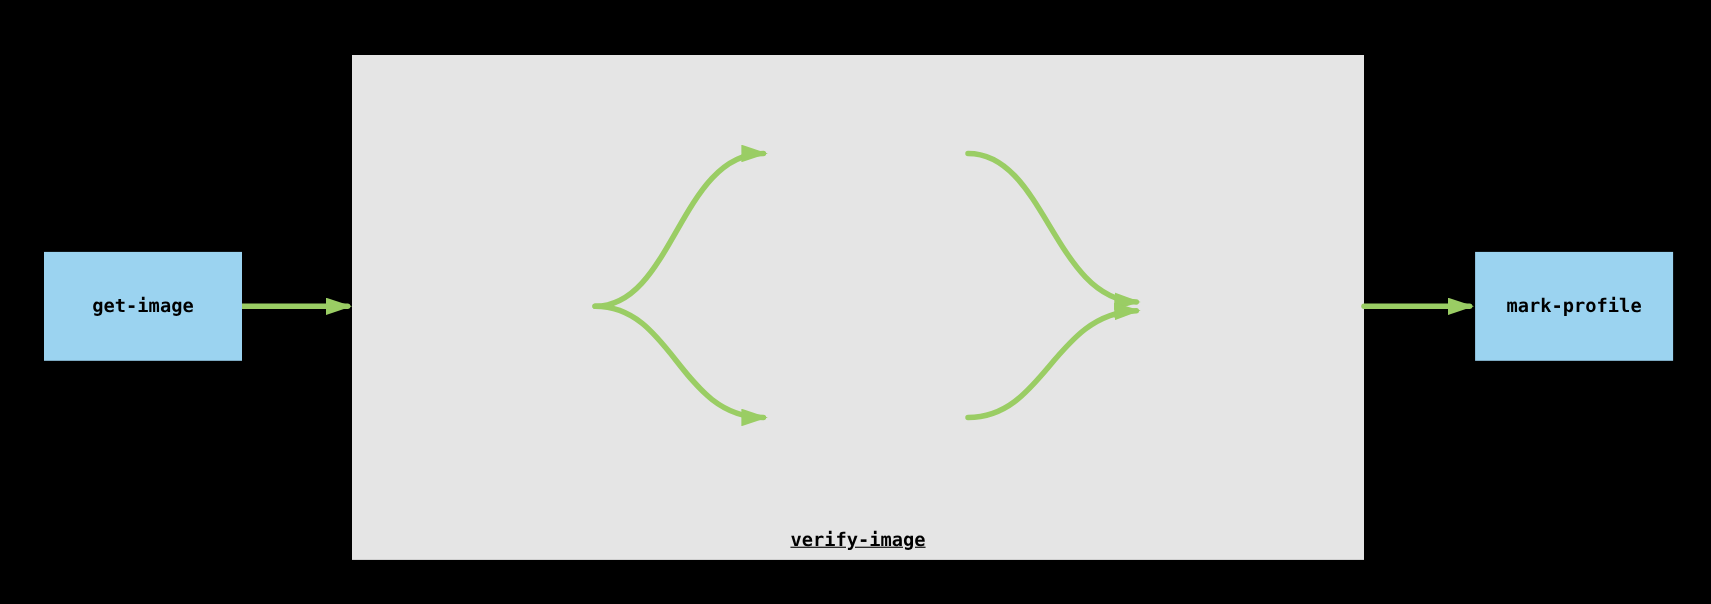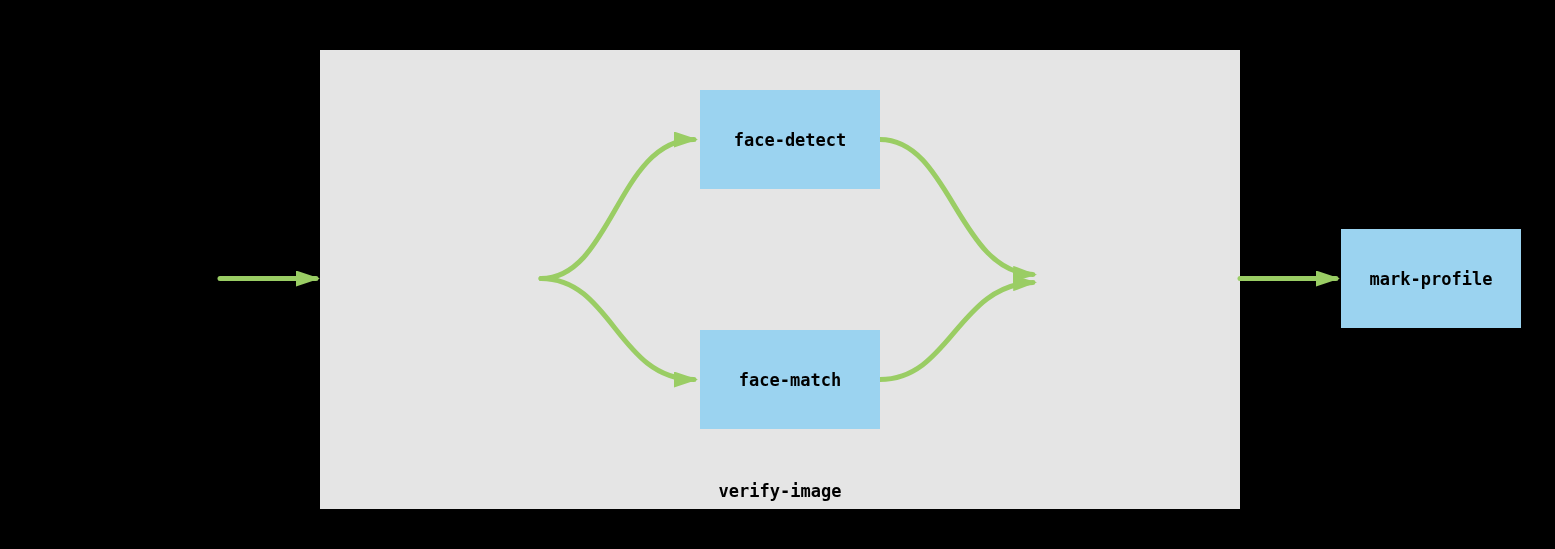--- a/index.html
+++ b/index.html
@@ -22,20 +22,21 @@
     left:320px;top:50px;width:920px;height:459px;
     background:var(--cluster-fill);
   }
   .cluster-label{
     position:absolute;
     left:0;right:0;bottom:8px;
     text-align:center;
     font-weight:bold;
     font-size:17px;
     color:var(--text-color);
+    text-decoration:underline;
   }
   .edge-layer{
     position:absolute;left:0;top:0;width:1555px;height:549px;
   }
   .edge{
     fill:none;
     stroke:var(--edge-color);
     stroke-width:5;
     stroke-linecap:round;
   }
@@ -73,23 +74,20 @@
       </marker>
     </defs>
     <path class="edge" d="M220,278.5 H316" marker-end="url(#arrow)"></path>
     <path class="edge" d="M541,278.5 C612,278.5 618,139.5 694,139.5" marker-end="url(#arrow)"></path>
     <path class="edge" d="M541,278.5 C612,278.5 618,379.5 694,379.5" marker-end="url(#arrow)"></path>
     <path class="edge" d="M880,139.5 C950,139.5 958,272 1033,274.5" marker-end="url(#arrow)"></path>
     <path class="edge" d="M880,379.5 C950,379.5 958,285 1033,282.5" marker-end="url(#arrow)"></path>
     <path class="edge" d="M1240,278.5 H1336" marker-end="url(#arrow)"></path>
   </svg>
 
-  <div class="node node-face-detect">
-    <span>face-detect</span>
-  </div>
-  <div class="node node-face-match">
-    <span>face-match</span>
+  <div class="node node-get-image">
+    <span>get-image</span>
   </div>
   <div class="node node-mark-profile">
     <span>mark-profile</span>
   </div>
 
 </div>
 
 </body></html>

